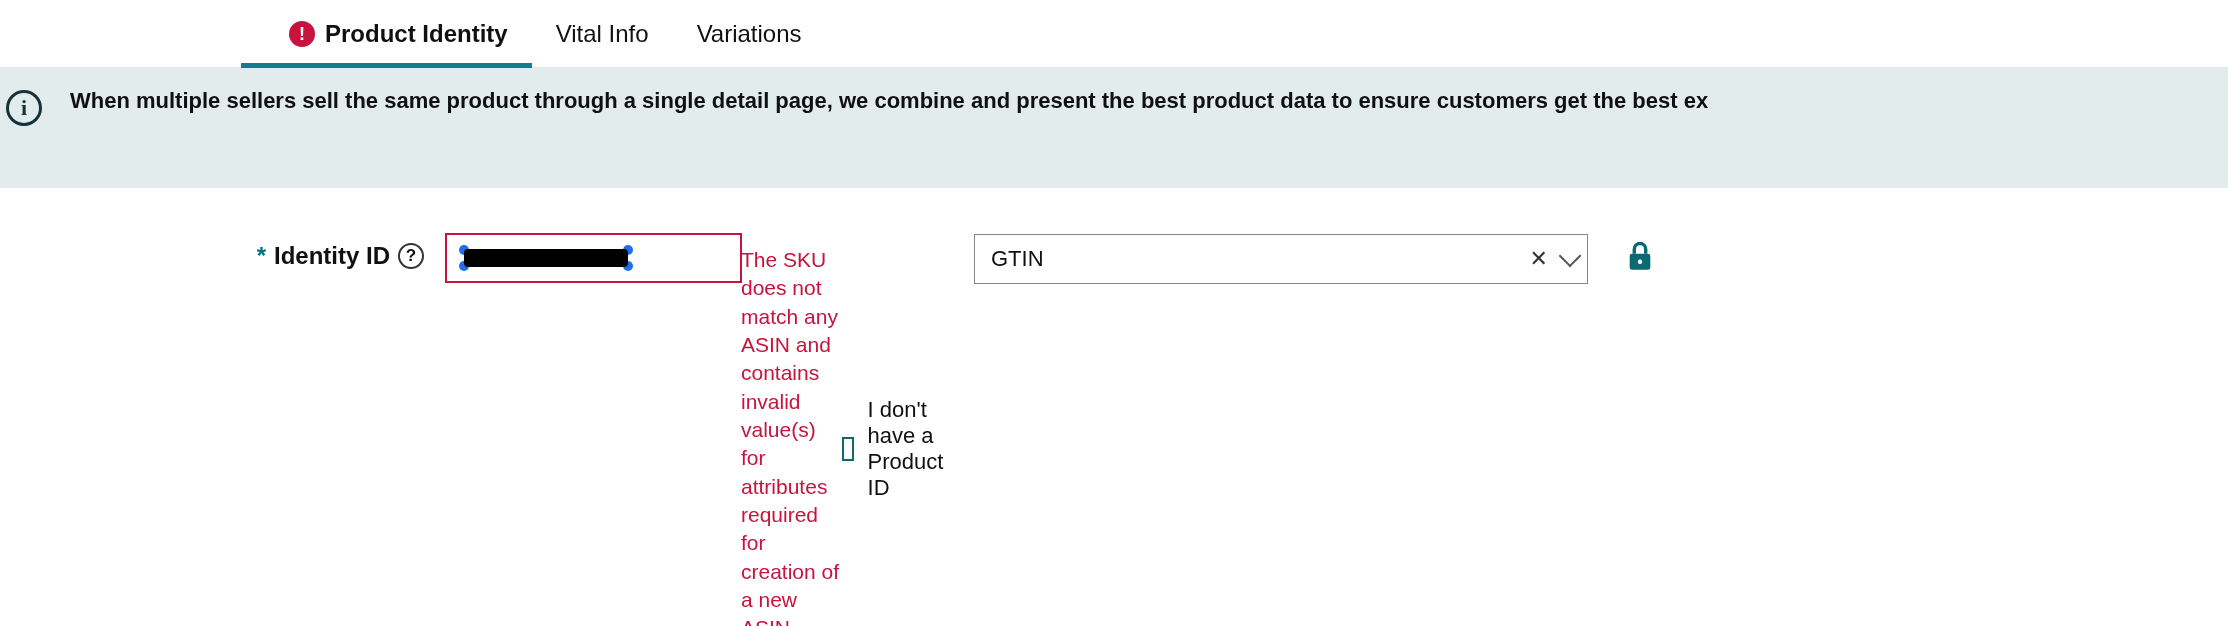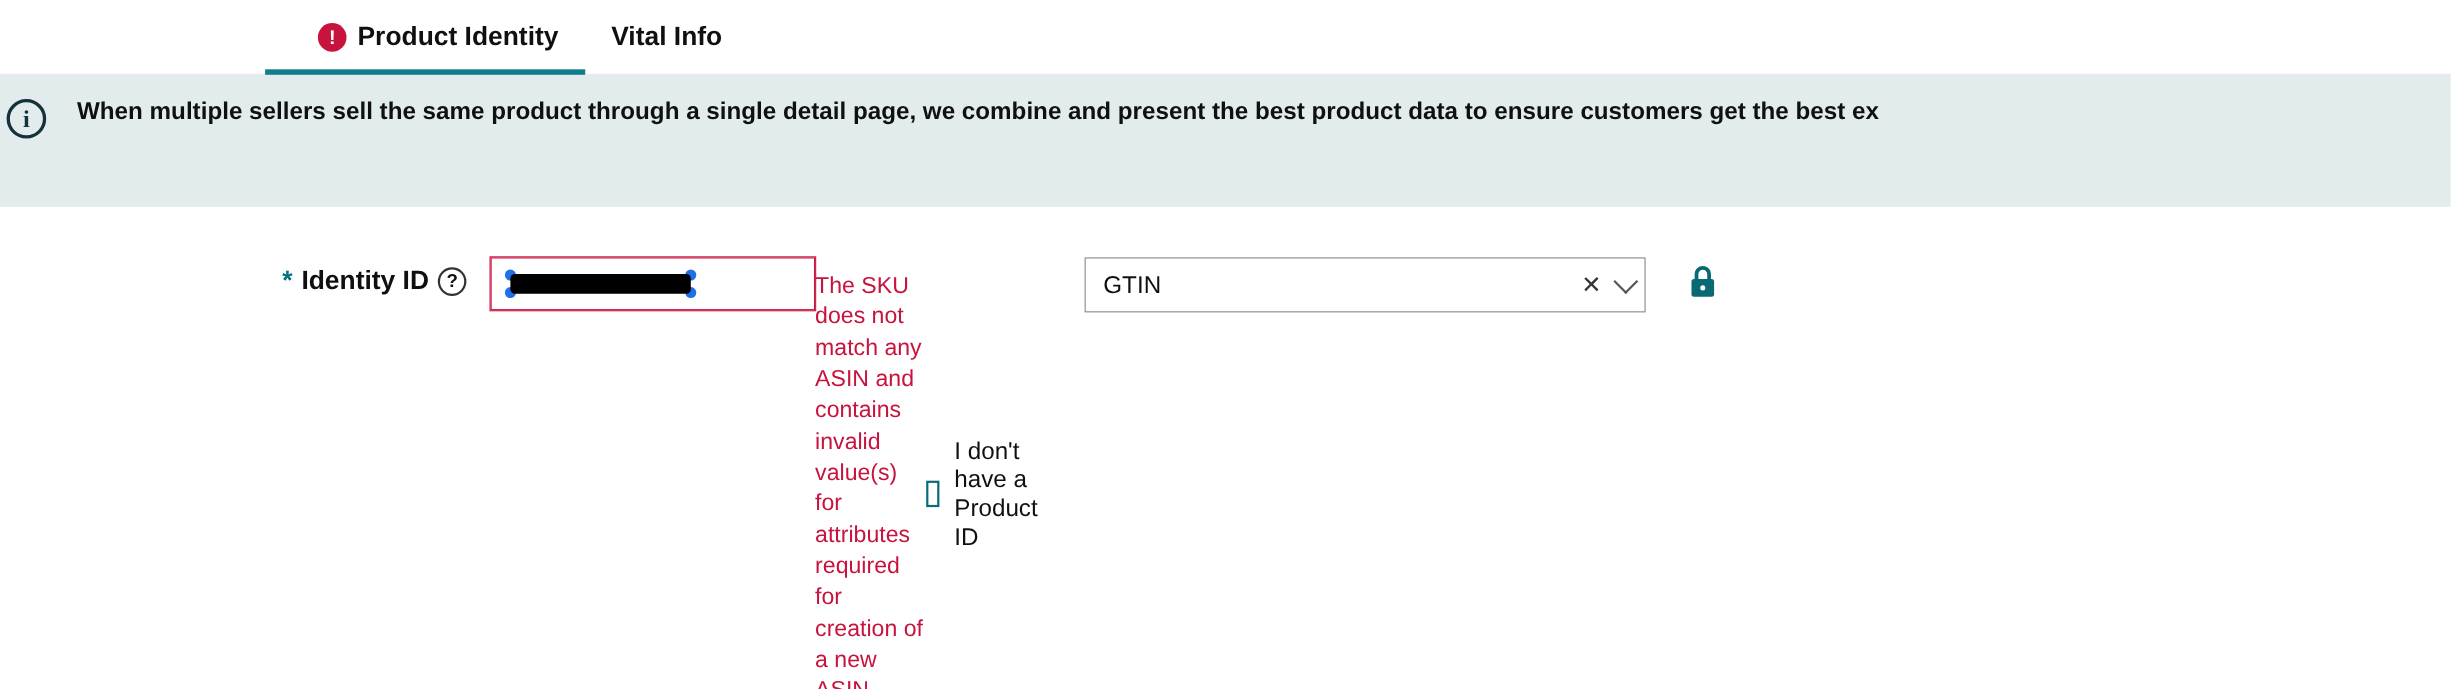--- a/index.html
+++ b/index.html
@@ -12,21 +12,21 @@
       height: 68px;
       border-bottom: 1px solid #e7e7e7;
       gap: 0;
     }
     .tabs-row .tab {
       display: flex;
       align-items: center;
       padding: 0 24px;
       height: 68px;
       font-size: 24px;
-      font-weight: 700;
+      font-weight: 400;
       color: #0f1111;
       cursor: pointer;
       gap: 10px;
       position: relative;
     }
     .tabs-row .tab.active {
       font-weight: 700;
     }
     .tabs-row .tab.active::after {
       content: "";
@@ -124,22 +124,21 @@
     }
     .error-text {
       color: #c7133e;
       font-size: 21px;
       margin-top: 12px;
       line-height: 1.35;
       max-width: 510px;
     }
     .select-wrap {
       position: relative;
-      width: 510px;
-      margin-left: 12px;
+      width: 614px;
     }
     .select-box {
       height: 50px;
       border: 1px solid #888;
       background: #fff;
       padding: 0 70px 0 16px;
       font-size: 22px;
       display: flex;
       align-items: center;
       cursor: pointer;
@@ -182,20 +181,23 @@
 </head>
 <body>
 
 <div class="tabs-row">
   <div class="tab active">
     <span class="tab-error-icon">!</span>
     <span>Product Identity</span>
   </div>
   <div class="tab">
     <span>Vital Info</span>
+  </div>
+  <div class="tab">
+    <span>Variations</span>
   </div>
 </div>
 
 <div class="info-banner">
   <span class="info-icon">
       <i class="i">i</i>
     </span>
   <span>When multiple sellers sell the same product through a single detail page, we combine and present the best product data to ensure customers get the best ex</span>
 </div>
 

